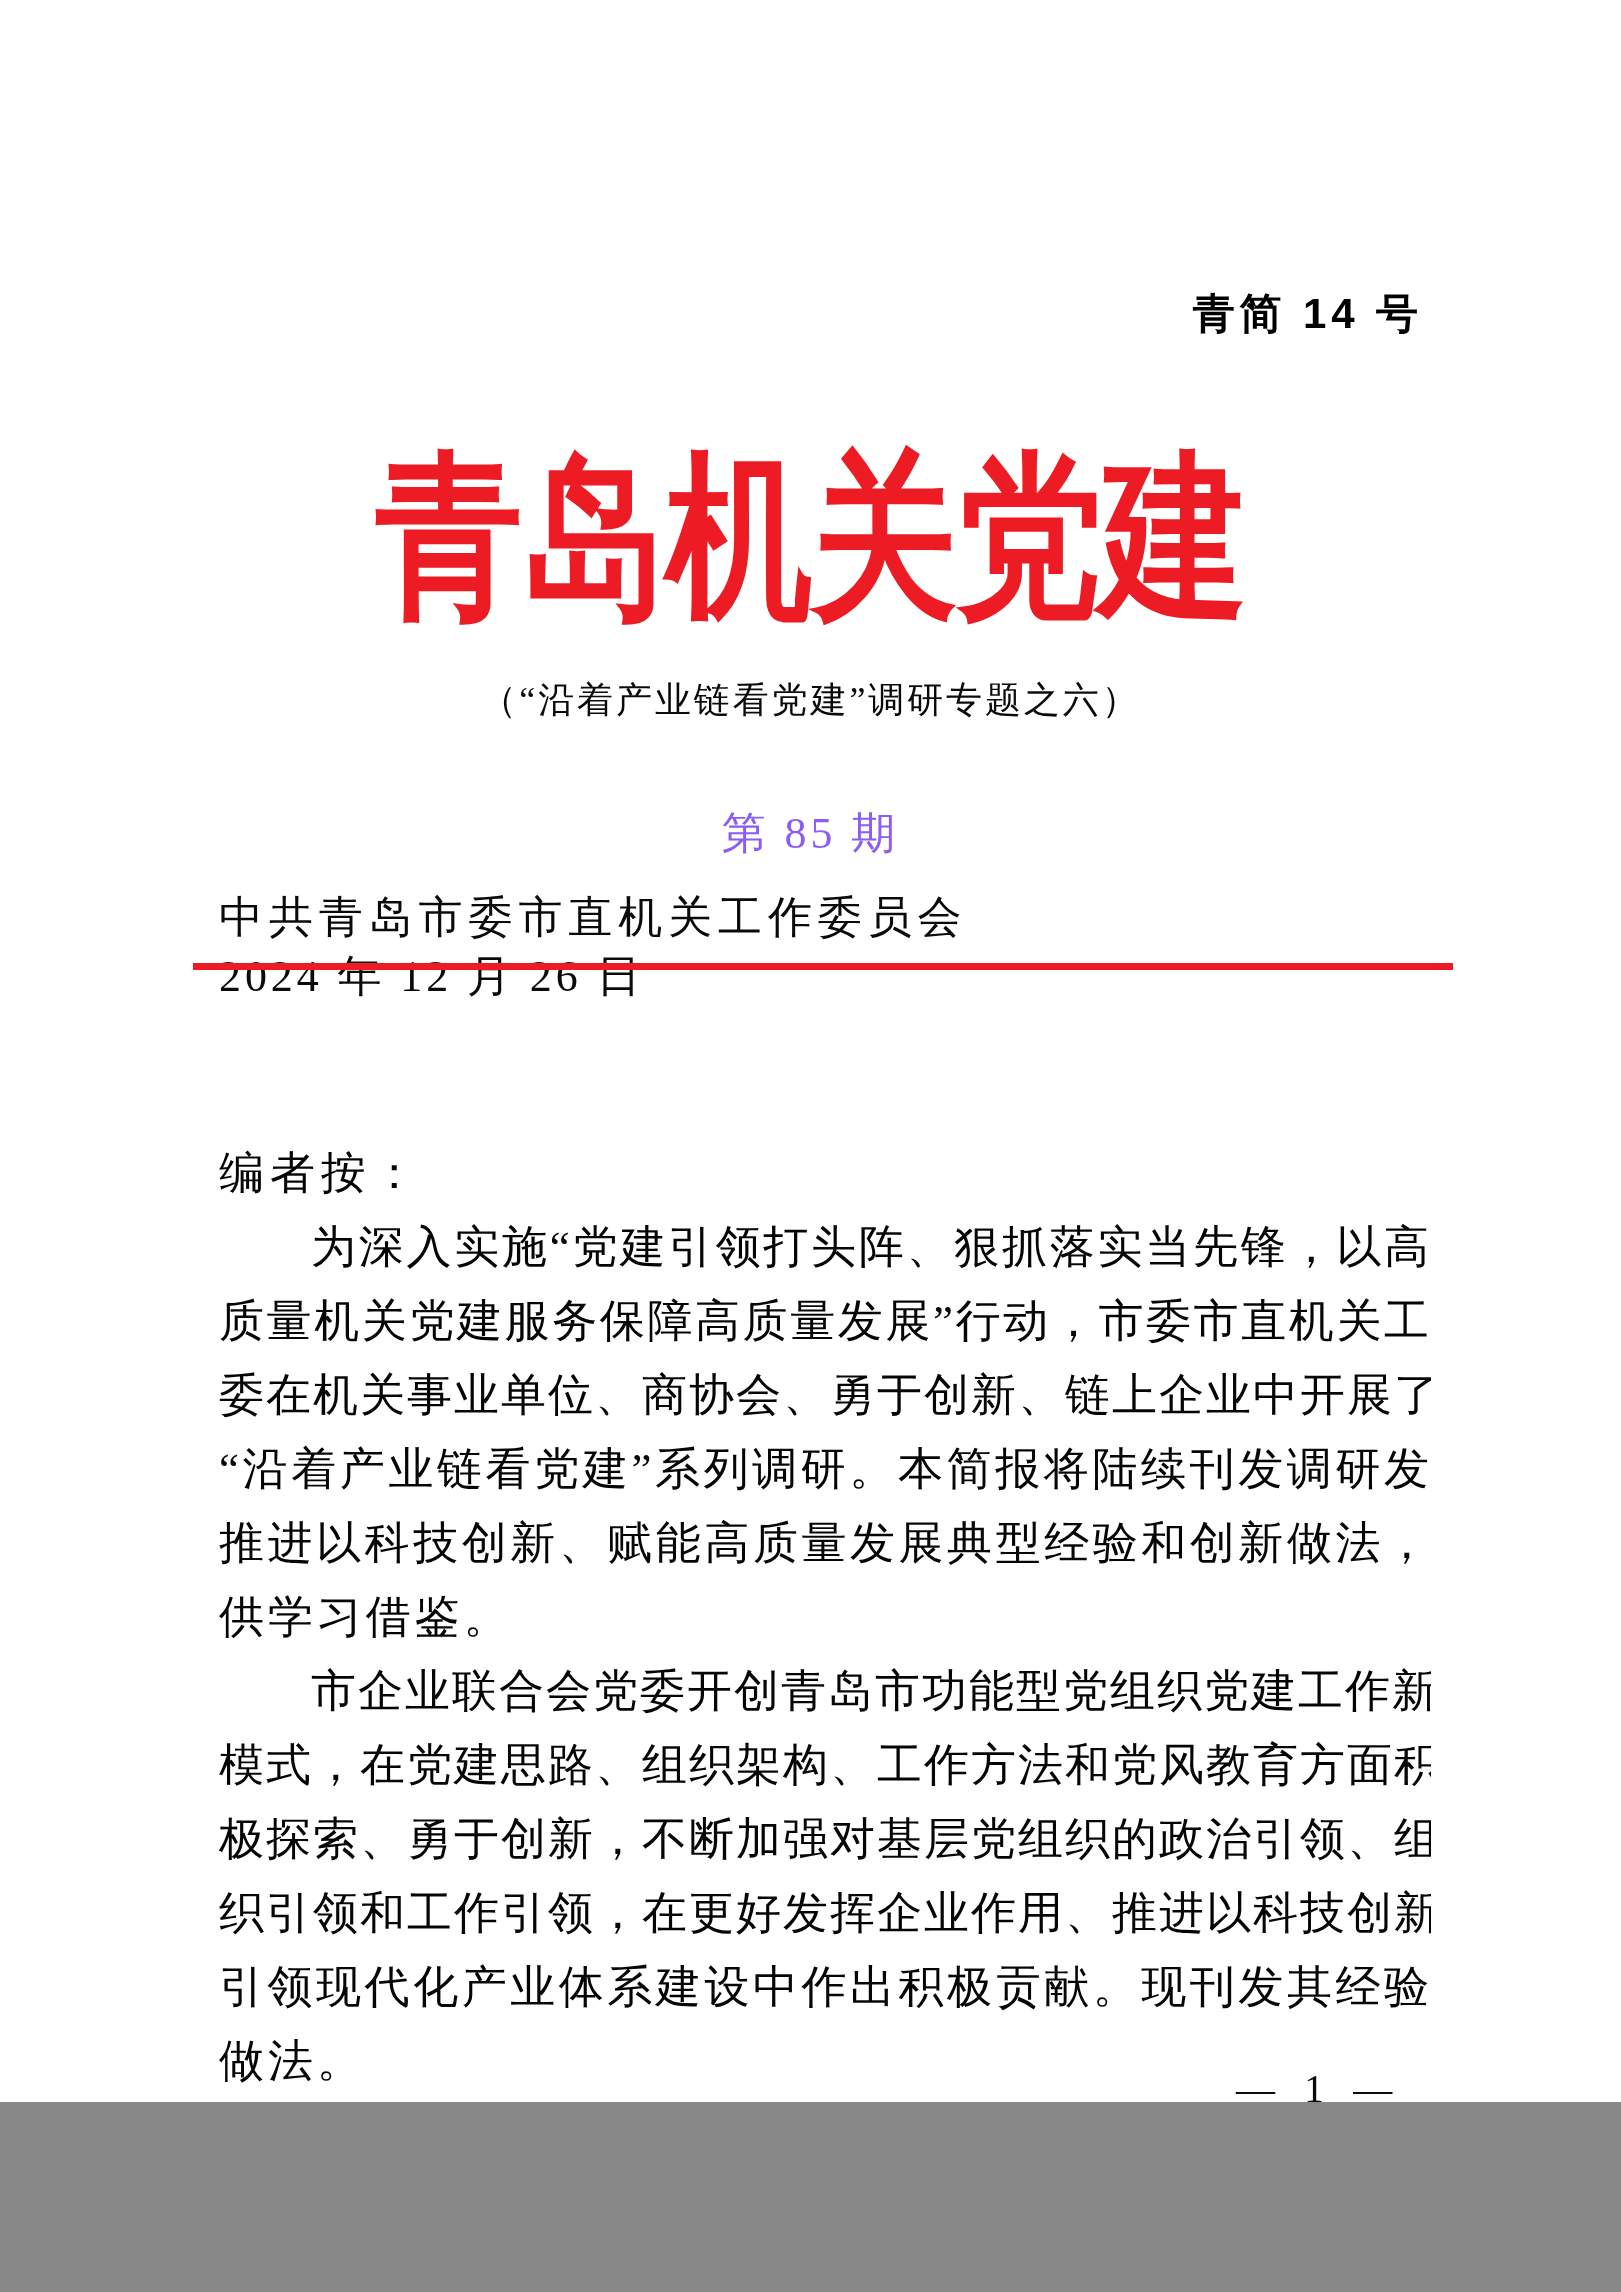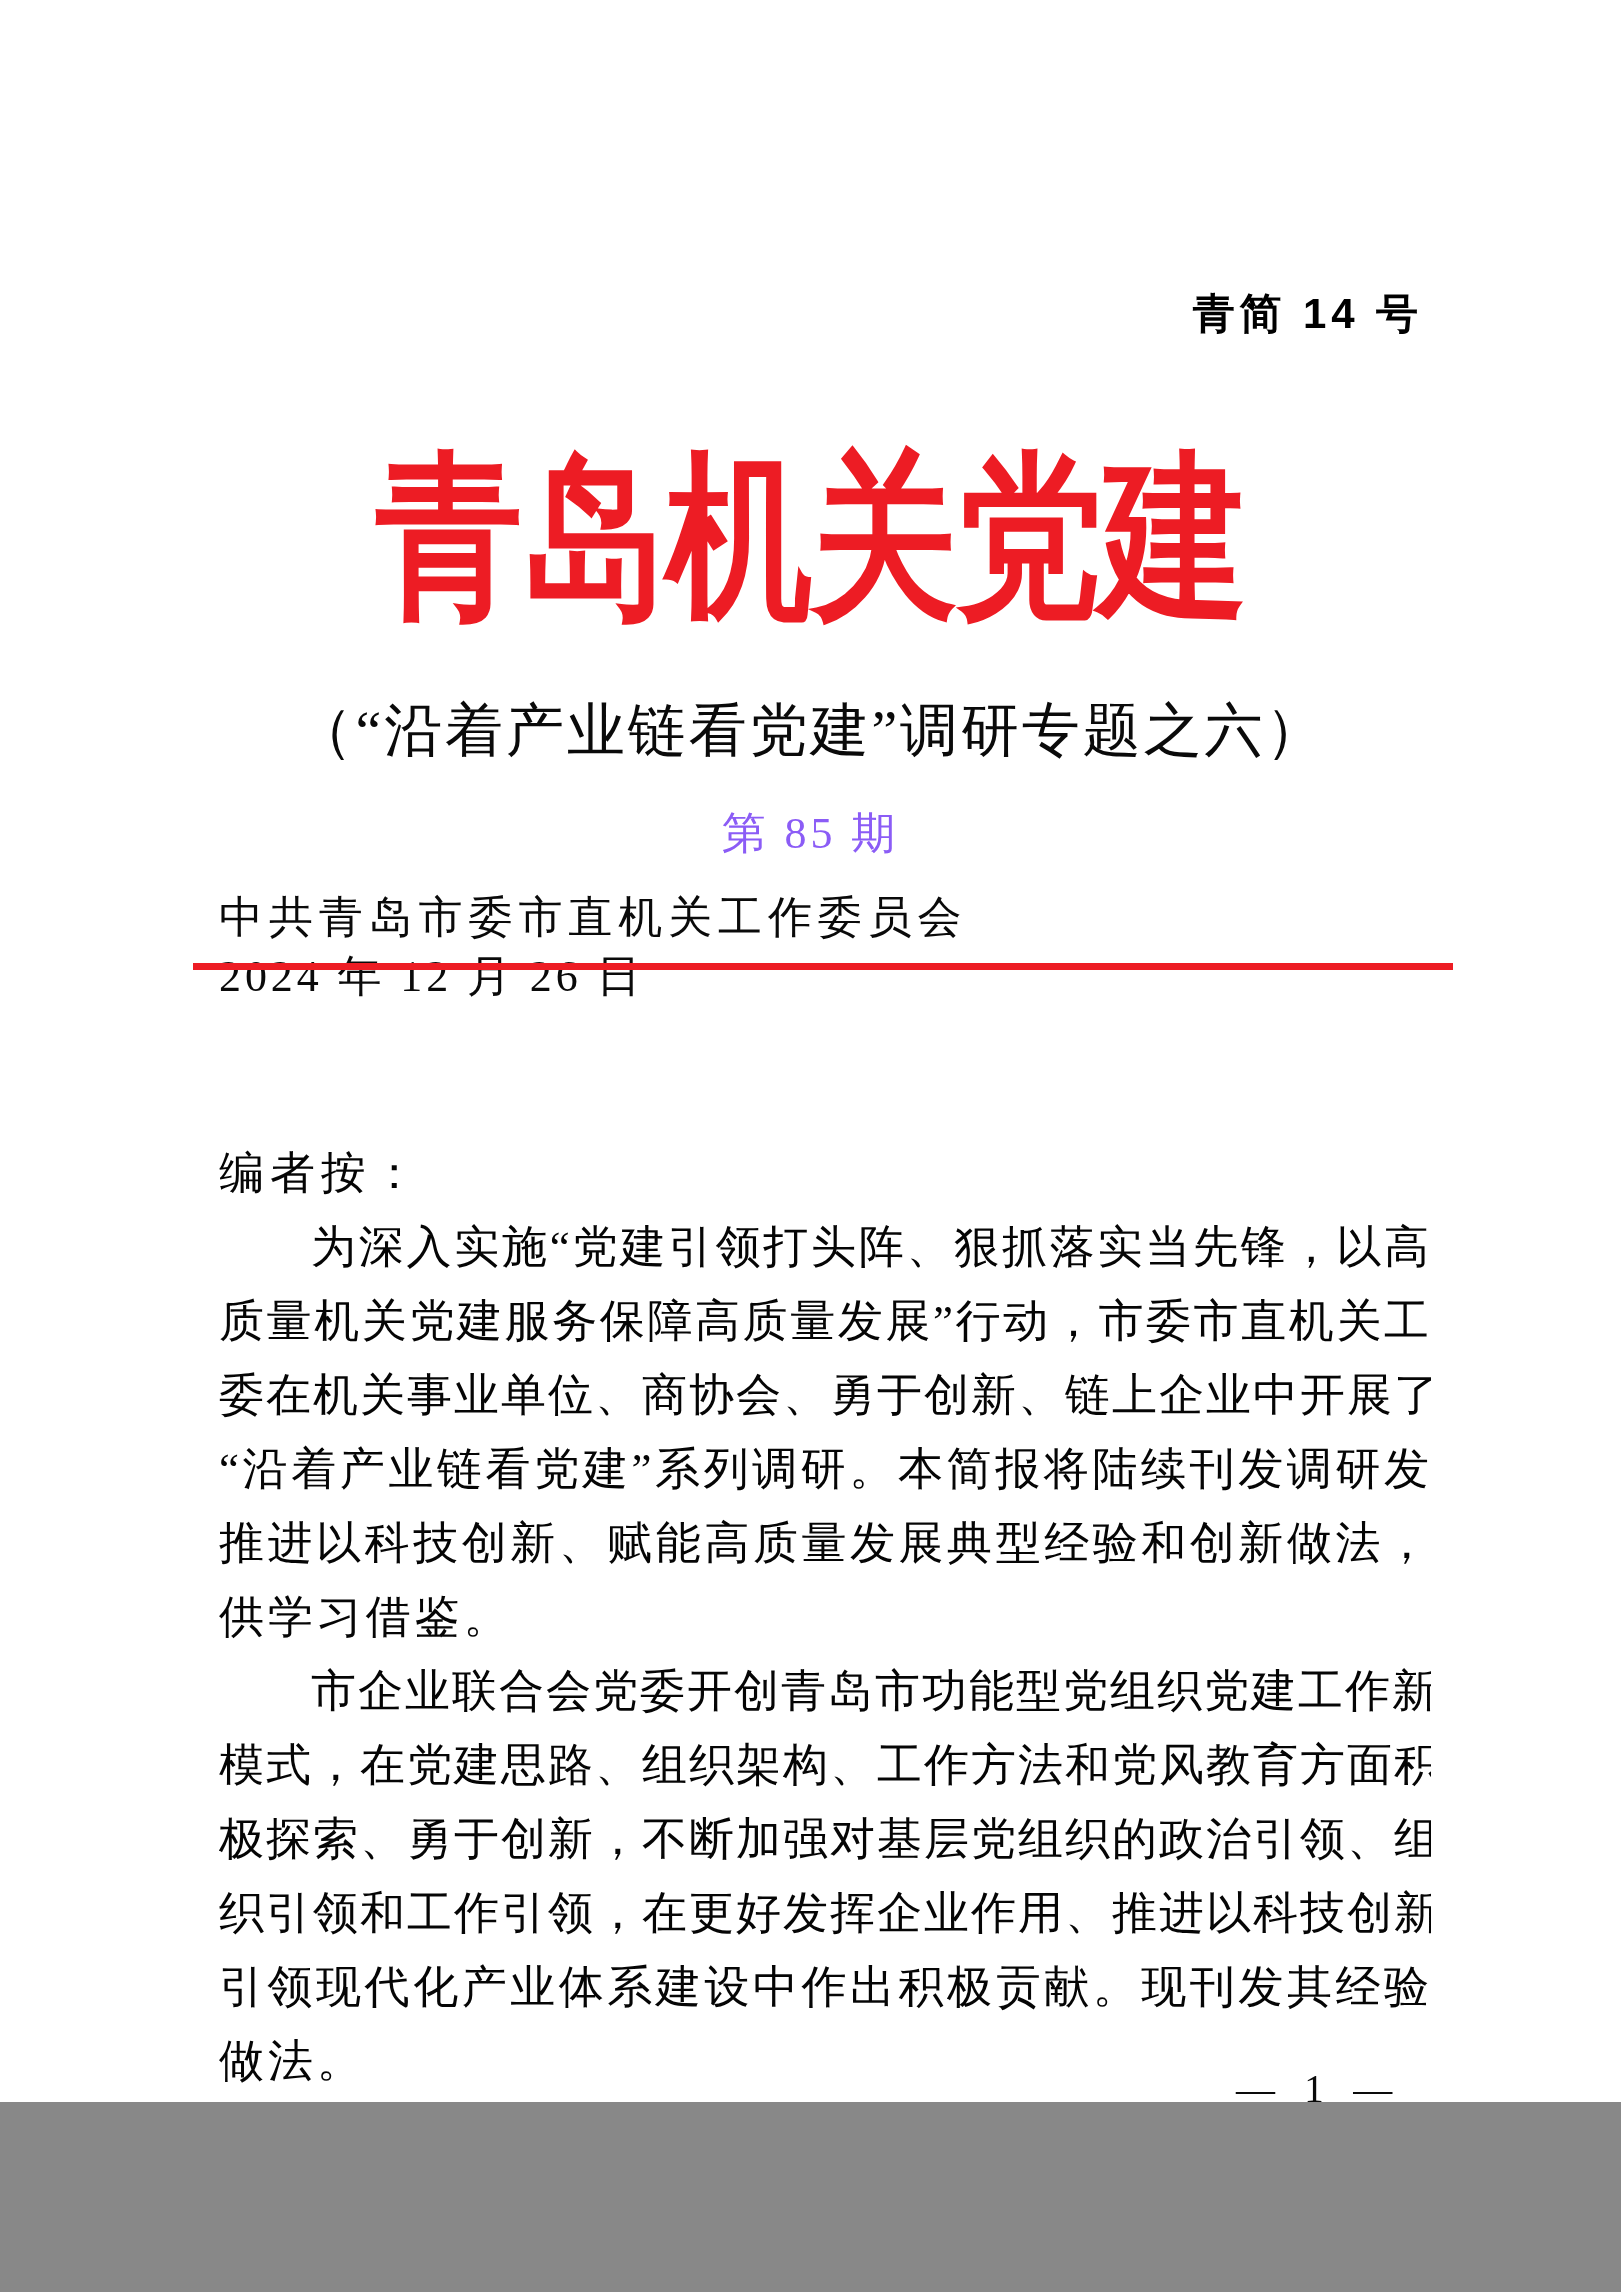--- a/index.html
+++ b/index.html
@@ -43,25 +43,25 @@
     font-size: 147px;
     letter-spacing: -2px;
     line-height: 157px;
     transform: scaleY(1.22);
     transform-origin: top center;
     white-space: nowrap;
   }
 
   .subtitle {
     position: absolute;
-    top: 692px;
+    top: 676px;
     left: 0;
     width: 100%;
     text-align: center;
-    font-size: 58px;
+    font-size: 36px;
     letter-spacing: 2.9px;
     color: #0a0a0a;
     white-space: nowrap;
   }
 
   .issue {
     position: absolute;
     top: 804px;
     left: 0;
     width: 100%;

